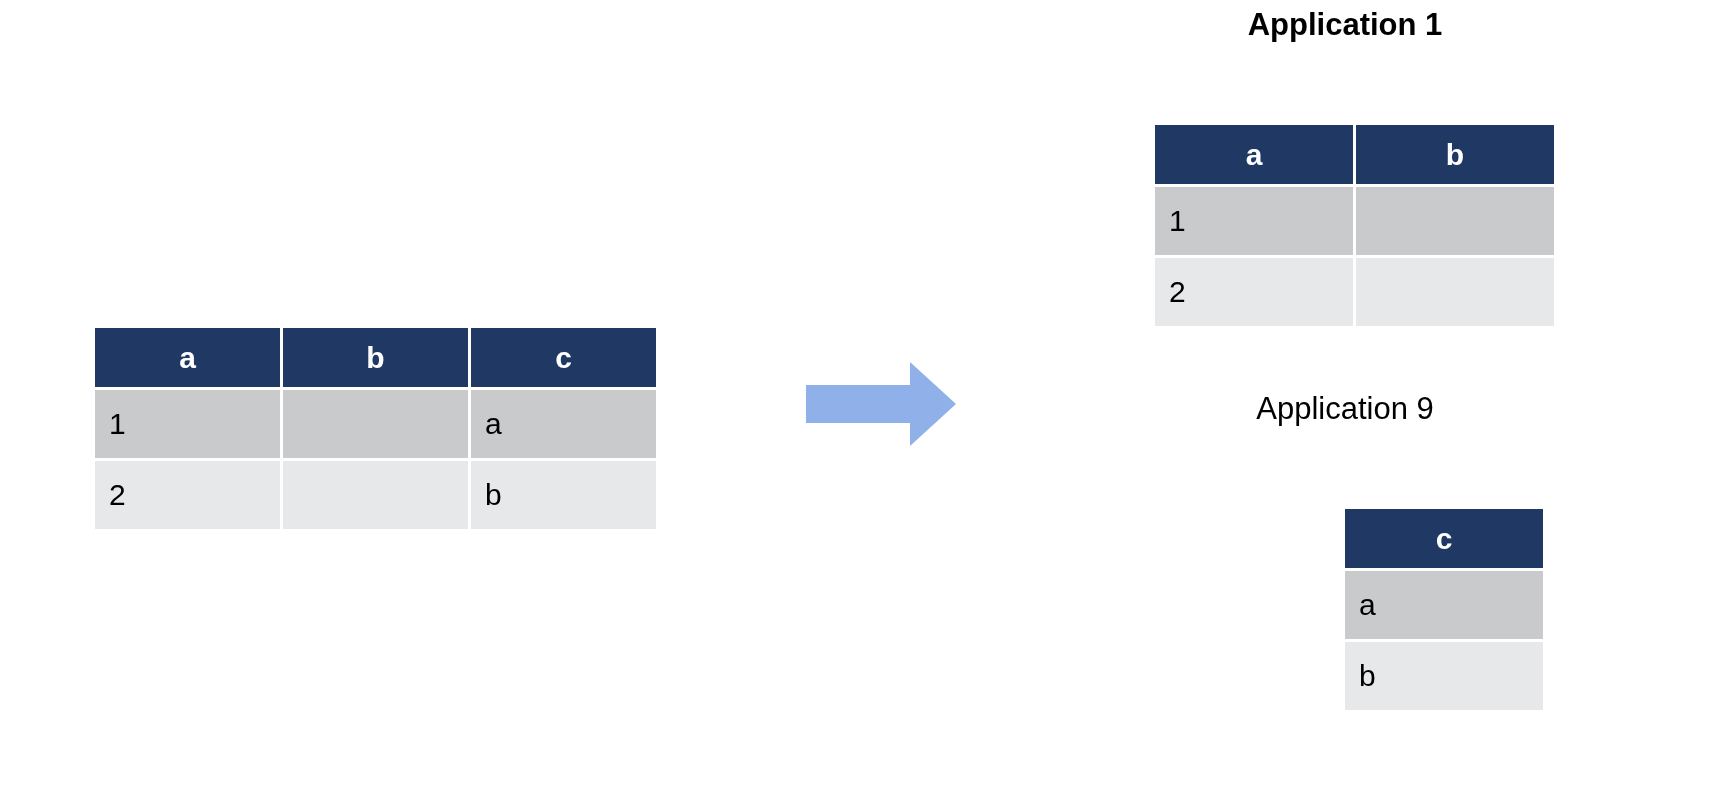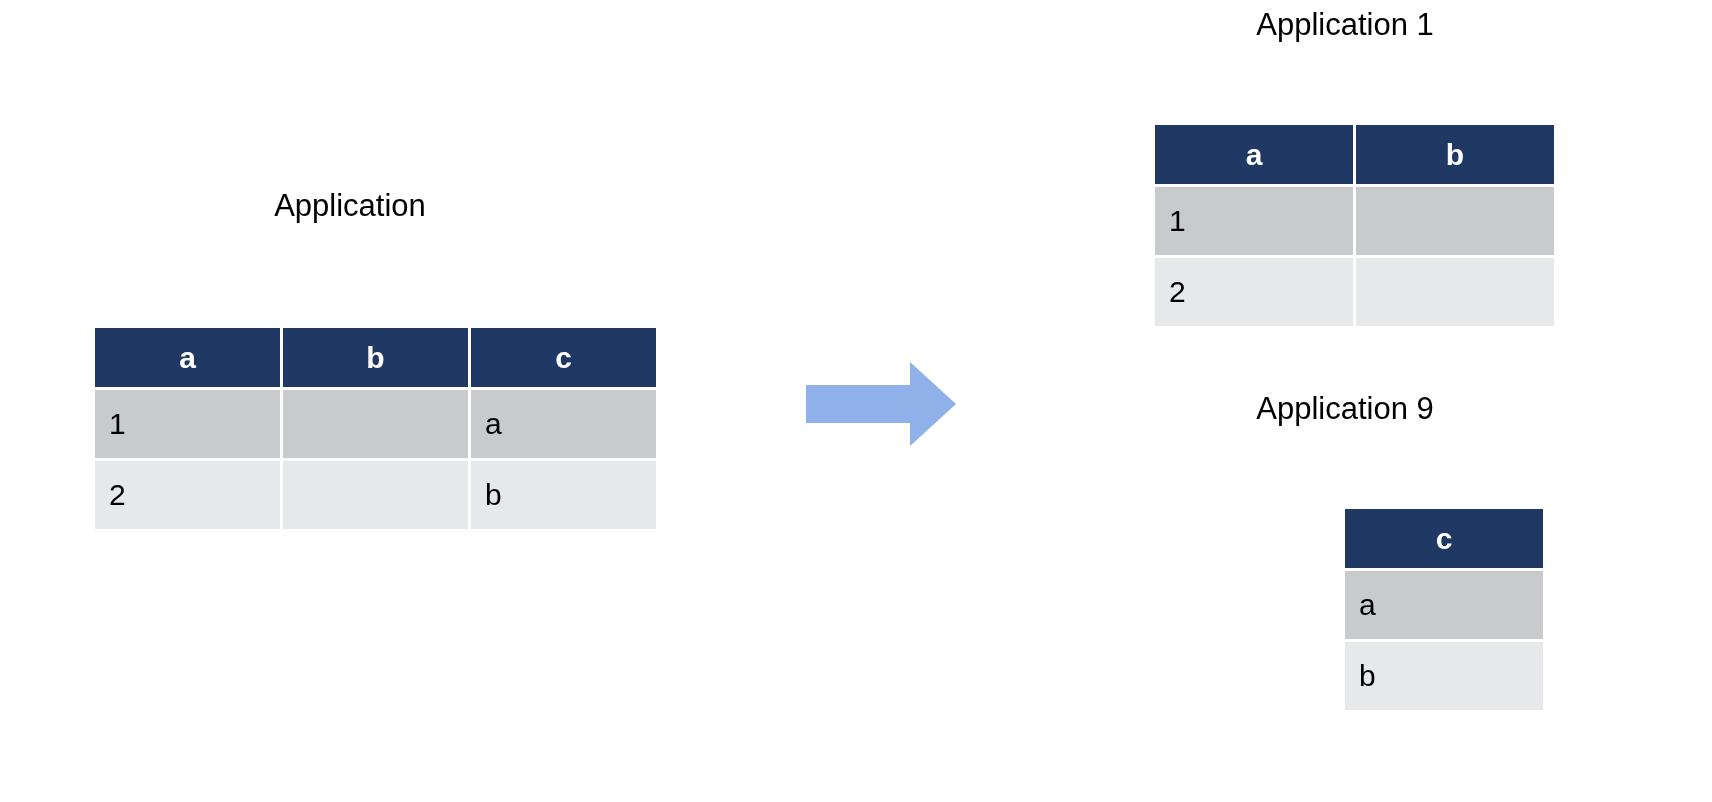--- a/index.html
+++ b/index.html
@@ -26,21 +26,21 @@
   .title {
     position: absolute;
     font-size: 31px;
     color: #000000;
     font-weight: 400;
     white-space: nowrap;
     text-align: center;
     line-height: 1;
   }
   #title-source      { left: 180px; top: 190px; width: 340px; }
-  #title-target-1    { left: 1135px; top: 9px;  width: 420px; }
+  #title-target-1    { left: 1135px; top: 9px;  width: 420px; font-weight: bold; }
   #title-target-2    { left: 1135px; top: 393px; width: 420px; }
 
   
   .tbl {
     position: absolute;
     border-collapse: separate;
     border-spacing: 3px 3px;
     table-layout: fixed;
   }
   .tbl th {
@@ -92,21 +92,20 @@
     width: 150px;
     height: 84px;
   }
   .arrow-wrap svg { display: block; width: 100%; height: 100%; }
 </style>
 </head>
 <body>
 
 <div class="canvas">
 
-  <div class="title" id="title-source">Application</div>
 
   <table class="tbl" id="table-source">
     <thead>
       <tr>
         <th>a</th>
         <th>b</th>
         <th>c</th>
       </tr>
     </thead>
     <tbody>

